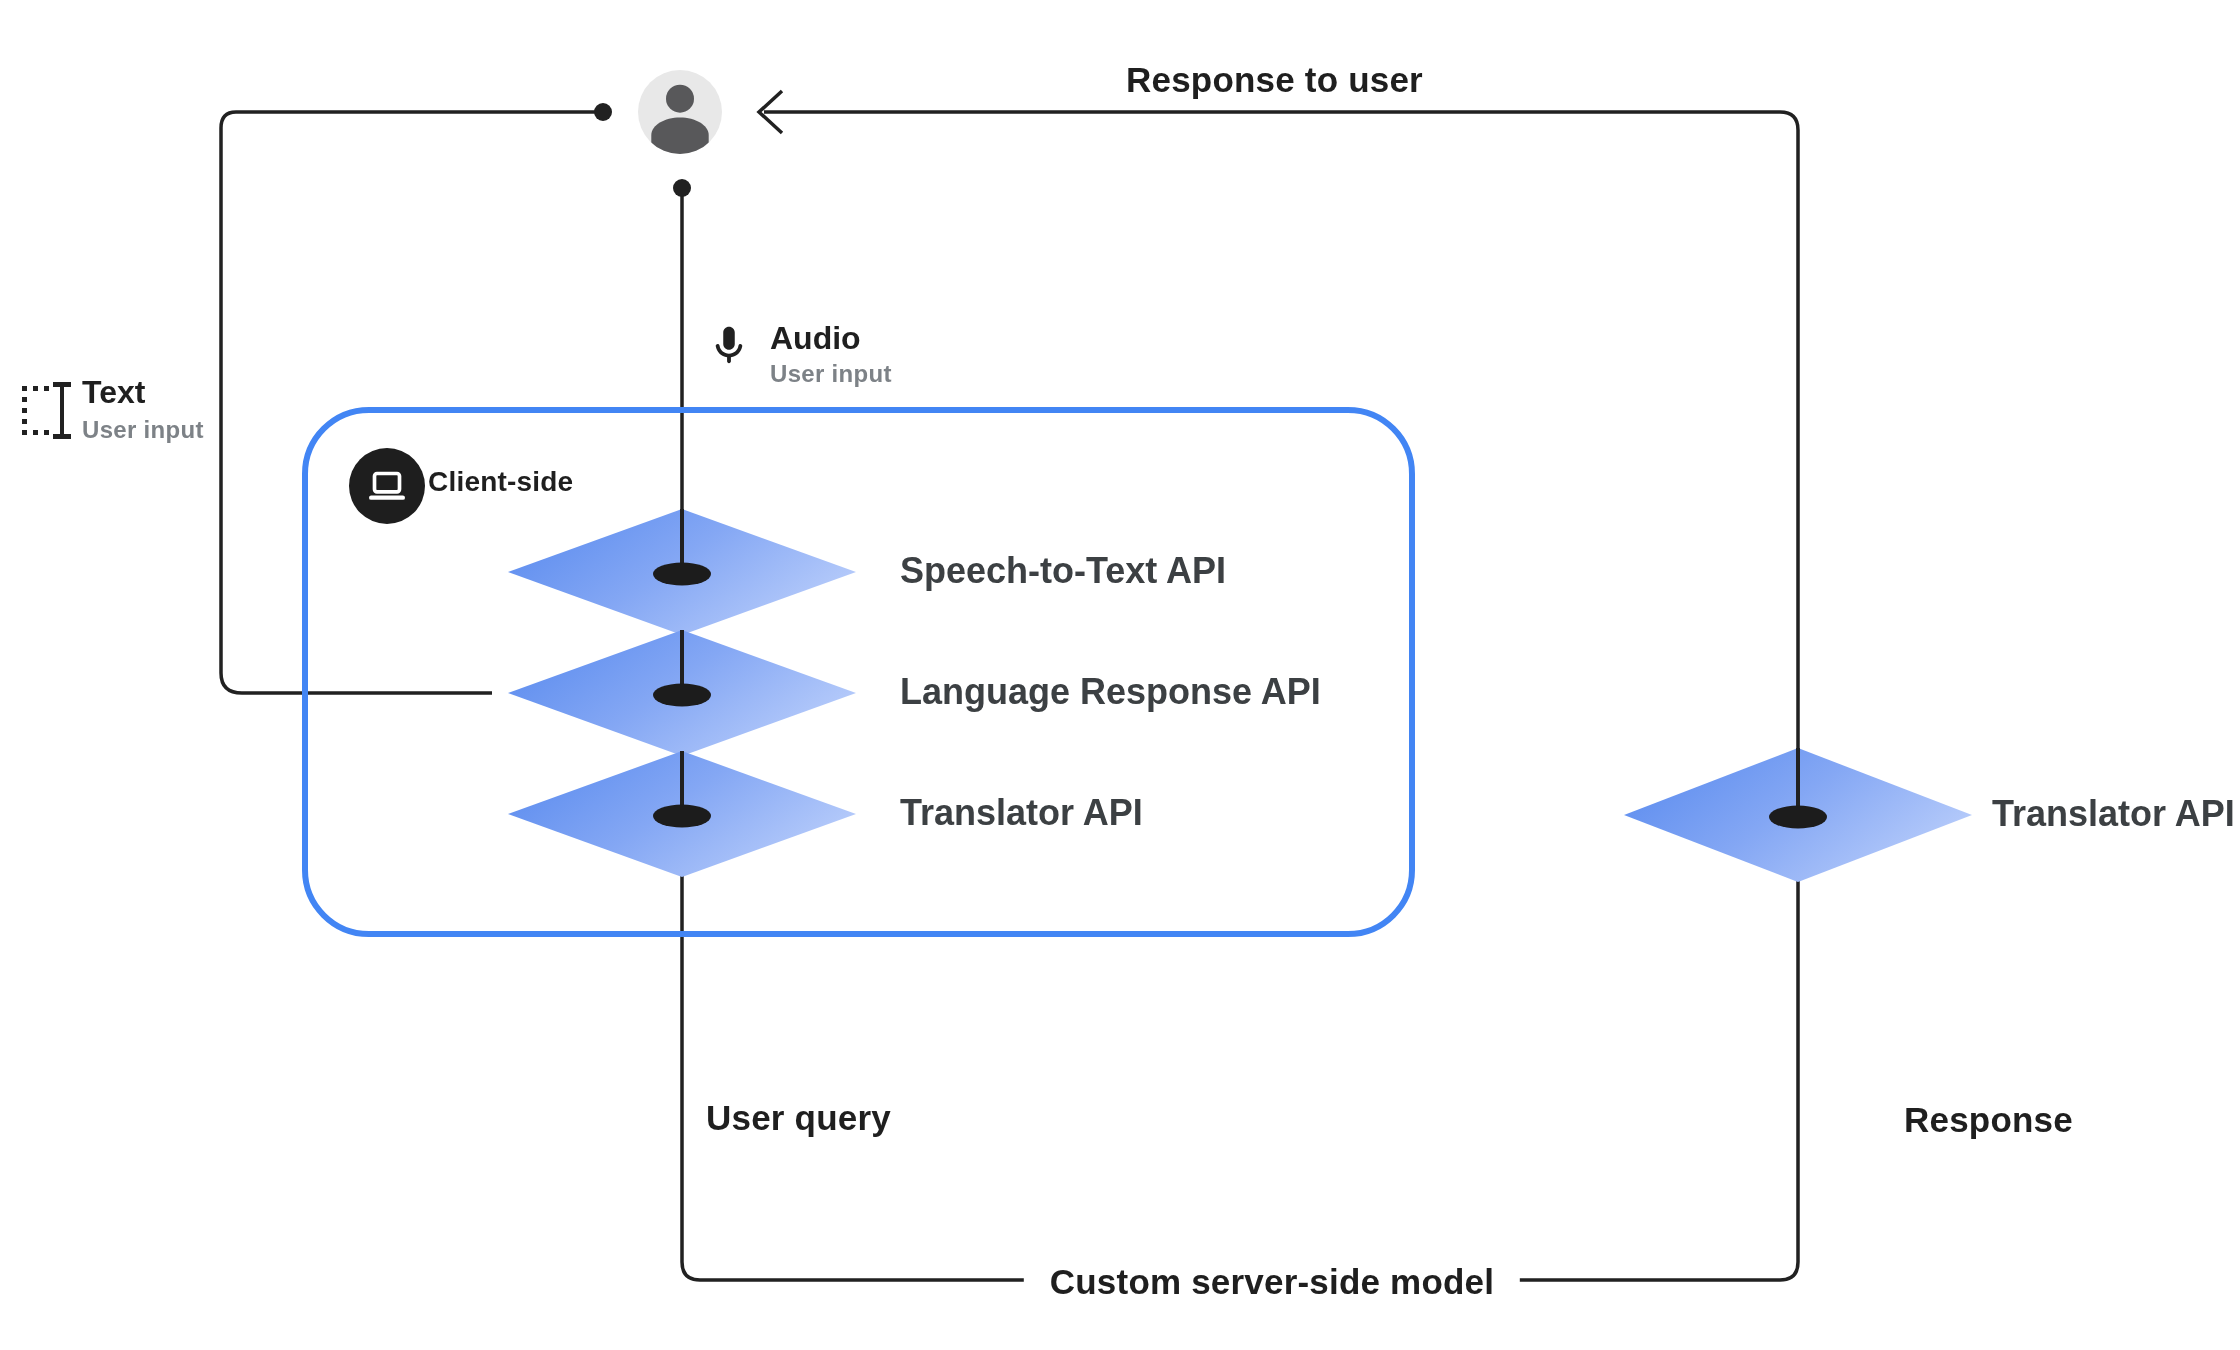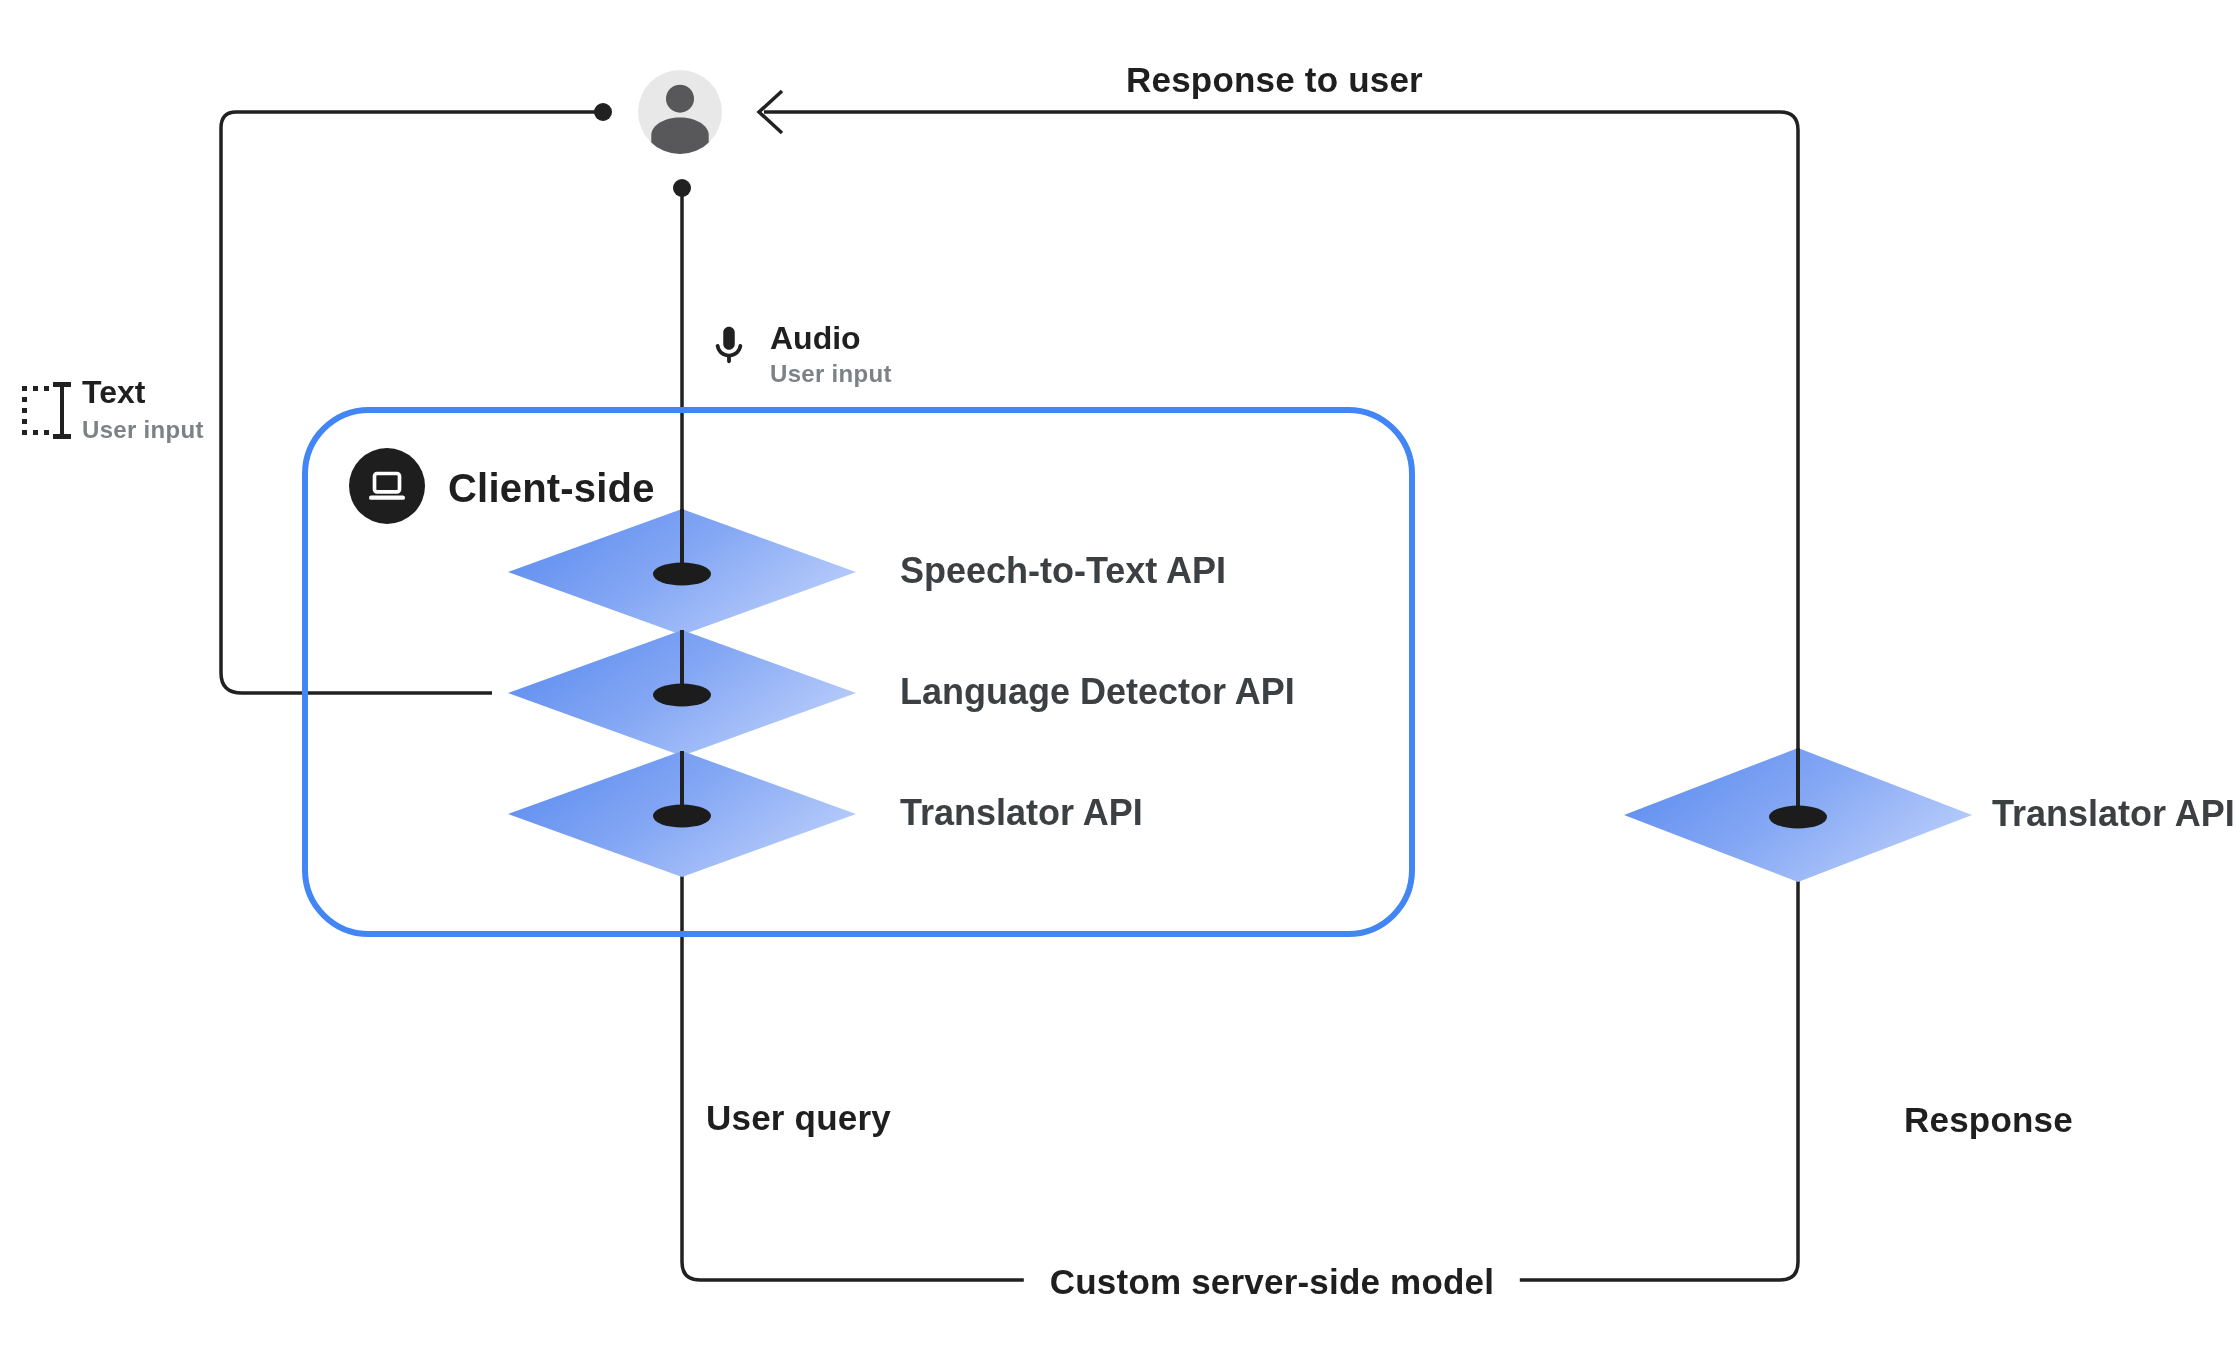--- a/index.html
+++ b/index.html
@@ -128,24 +128,24 @@
   </svg>
   <div class="lbl title-sm" style="left:770px;top:320px;">Audio</div>
   <div class="lbl sub" style="left:770px;top:360px;">User input</div>
 
   <div class="client-circle">
     <svg viewBox="0 0 24 24" width="40" height="40">
       <rect x="4.5" y="4.5" width="15" height="11" rx="1.5" fill="none" stroke="#fff" stroke-width="2.2"></rect>
       <path d="M2.5 19h19" stroke="#fff" stroke-width="2.6" stroke-linecap="round"></path>
     </svg>
   </div>
-  <div class="lbl bold" style="left:448px;top:466px;font-size:40px;">Client-side</div>
+  <div class="lbl bold" style="left:428px;top:466px;font-size:28px;">Client-side</div>
 
   <div class="lbl api" style="left:900px;top:550px;">Speech-to-Text API</div>
-  <div class="lbl api" style="left:900px;top:671px;">Language Detector API</div>
+  <div class="lbl api" style="left:900px;top:671px;">Language Response API</div>
   <div class="lbl api" style="left:900px;top:792px;">Translator API</div>
 
   <div class="lbl api" style="left:1992px;top:793px;">Translator API</div>
 
   <div class="lbl bold" style="left:706px;top:1098px;">User query</div>
   <div class="lbl bold" style="left:1904px;top:1100px;">Response</div>
 
   <div class="lbl bold onwire" style="left:1272px;top:1282px;">Custom server-side model</div>
 
 </div>

